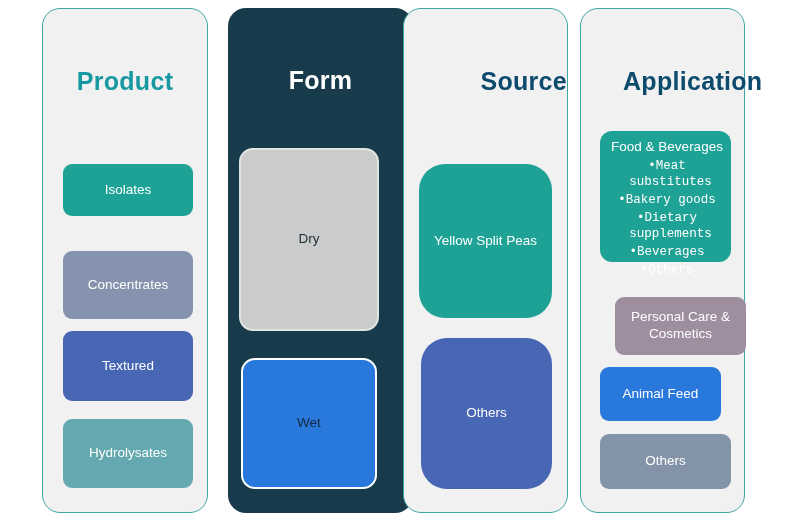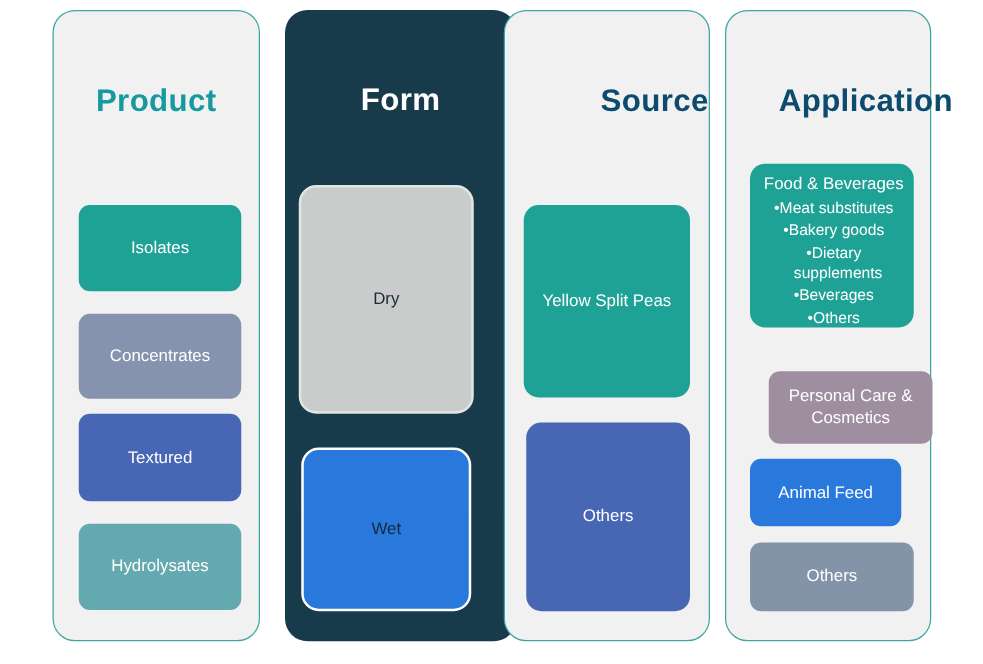--- a/index.html
+++ b/index.html
@@ -47,58 +47,59 @@
     box-sizing: border-box;
     line-height: 1.25;
     padding: 4px 10px;
   }
   .box.bigform {
     border-radius: 14px;
     border-style: solid;
     border-width: 2px;
   }
   .box.bigsrc {
-    border-radius: 12px;
+    border-radius: 26px;
   }
   
   .box.fb {
     border-radius: 12px;
     display: block;
     text-align: center;
     padding: 7px 6px 6px 9px;
     font-size: 12.5px;
   }
   .fb-title {
     font-size: 13.5px;
     line-height: 17px;
     margin-bottom: 3px;
   }
   .fb-list {
     list-style: none;
     margin: 0;
     padding: 0;
+    font-family: Liberation Mono, monospace;
   }
   .fb-list li {
     line-height: 16px;
     padding-left: 7px;
     text-indent: -7px;
     margin: 2px 0;
   }
   .fb-list li::before {
     content: "\2022";
   }
 </style>
 </head>
 <body>
 
 <div class="canvas">
 
   <div class="col light" style="left: 42px; width: 166px; background-color: rgb(241, 241, 241); border-color: rgb(63, 167, 163);">
     <div class="col-title" style="color: rgb(23, 153, 161);">Product</div>
-    <div class="box" style="left: 20px; width: 130px; top: 155px; height: 69px; background-color: rgb(30, 162, 150); color: rgb(255, 255, 255);">
+    <div class="box" style="left: 20px; width: 130px; top: 155px; height: 52px; background-color: rgb(30, 162, 150); color: rgb(255, 255, 255);">
       <span>Isolates</span>
     </div>
     <div class="box" style="left: 20px; width: 130px; top: 322px; height: 70px; background-color: rgb(71, 102, 179); color: rgb(255, 255, 255);">
       <span>Textured</span>
     </div>
     <div class="box" style="left: 20px; width: 130px; top: 242px; height: 68px; background-color: rgb(133, 147, 174); color: rgb(255, 255, 255);">
       <span>Concentrates</span>
     </div>
     <div class="box" style="left: 20px; width: 130px; top: 410px; height: 69px; background-color: rgb(99, 169, 175); color: rgb(255, 255, 255);">
       <span>Hydrolysates</span>

